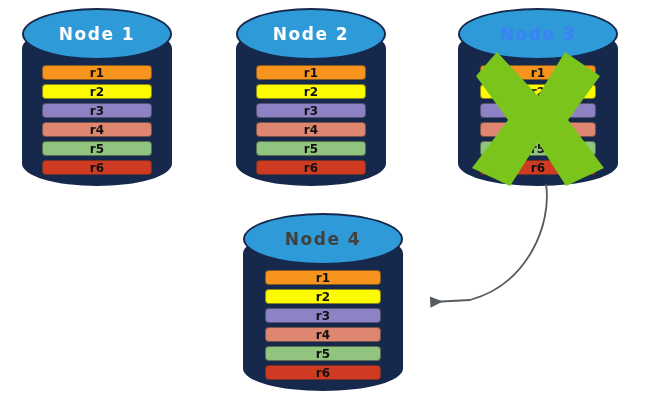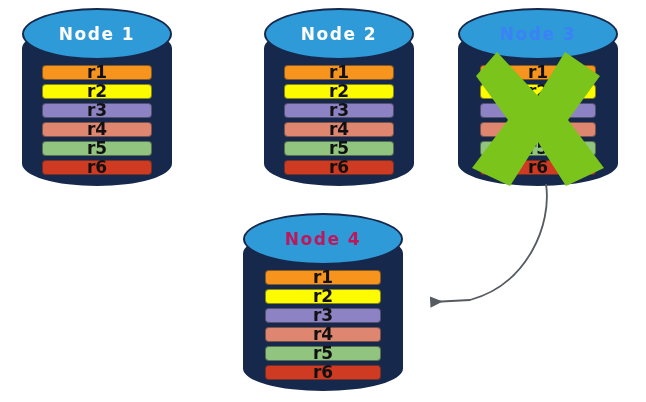--- a/index.html
+++ b/index.html
@@ -76,21 +76,21 @@
   }
   .row {
     width: 73%;
     height: 15px;
     box-sizing: border-box;
     border: 1px solid rgba(40,40,40,0.55);
     border-radius: 4px;
     display: flex;
     align-items: center;
     justify-content: center;
-    font-size: 17px;
+    font-size: 12px;
     font-weight: bold;
     color: #111111;
     line-height: 1;
   }
 
   
   .cross {
     position: absolute;
     pointer-events: none;
   }
@@ -117,21 +117,21 @@
     <div class="rows" style="top:57px;">
       <div class="row" style="background: rgb(247, 148, 30);">r1</div>
       <div class="row" style="background: rgb(253, 251, 0);">r2</div>
       <div class="row" style="background: rgb(141, 130, 196);">r3</div>
       <div class="row" style="background: rgb(223, 134, 112);">r4</div>
       <div class="row" style="background: rgb(145, 196, 127);">r5</div>
       <div class="row" style="background: rgb(207, 58, 35);">r6</div>
     </div>
   </div>
 
-  <div class="node" style="left:264px; top:8px; width:150px; height:178px;">
+  <div class="node" style="left:236px; top:8px; width:150px; height:178px;">
     <div class="cyl-body" style="height: 160px; background: rgb(22, 41, 77); border-color: rgb(22, 41, 77);"></div>
     <div class="cyl-top" style="background: rgb(46, 155, 216); border-color: rgb(22, 41, 77);"></div>
     <div class="node-label" style="color: rgb(255, 255, 255);">Node  2</div>
     <div class="rows" style="top:57px;">
       <div class="row" style="background: rgb(247, 148, 30);">r1</div>
       <div class="row" style="background: rgb(253, 251, 0);">r2</div>
       <div class="row" style="background: rgb(141, 130, 196);">r3</div>
       <div class="row" style="background: rgb(223, 134, 112);">r4</div>
       <div class="row" style="background: rgb(145, 196, 127);">r5</div>
       <div class="row" style="background: rgb(207, 58, 35);">r6</div>
@@ -152,21 +152,21 @@
     </div>
 
     <svg class="cross" width="160" height="190" viewBox="0 0 160 190" style="left:0; top:0;">
       <polygon id="cross-shape" points="39,44 80,88 107,44 142,68 110,112 146,160 108,178 80,134 52,178 14,160 50,112 18,68" fill="#7ac41c"></polygon>
     </svg>
   </div>
 
   <div class="node" style="left:243px; top:213px; width:160px; height:178px;">
     <div class="cyl-body" style="height: 160px; background: rgb(22, 41, 77); border-color: rgb(22, 41, 77);"></div>
     <div class="cyl-top" style="background: rgb(46, 155, 216); border-color: rgb(22, 41, 77);"></div>
-    <div class="node-label" style="color: #be185d;">Node  4</div>
+    <div class="node-label" style="color: #404040;">Node  4</div>
     <div class="rows" style="top:57px;">
       <div class="row" style="background: rgb(247, 148, 30);">r1</div>
       <div class="row" style="background: rgb(253, 251, 0);">r2</div>
       <div class="row" style="background: rgb(141, 130, 196);">r3</div>
       <div class="row" style="background: rgb(223, 134, 112);">r4</div>
       <div class="row" style="background: rgb(145, 196, 127);">r5</div>
       <div class="row" style="background: rgb(207, 58, 35);">r6</div>
     </div>
   </div>
 

